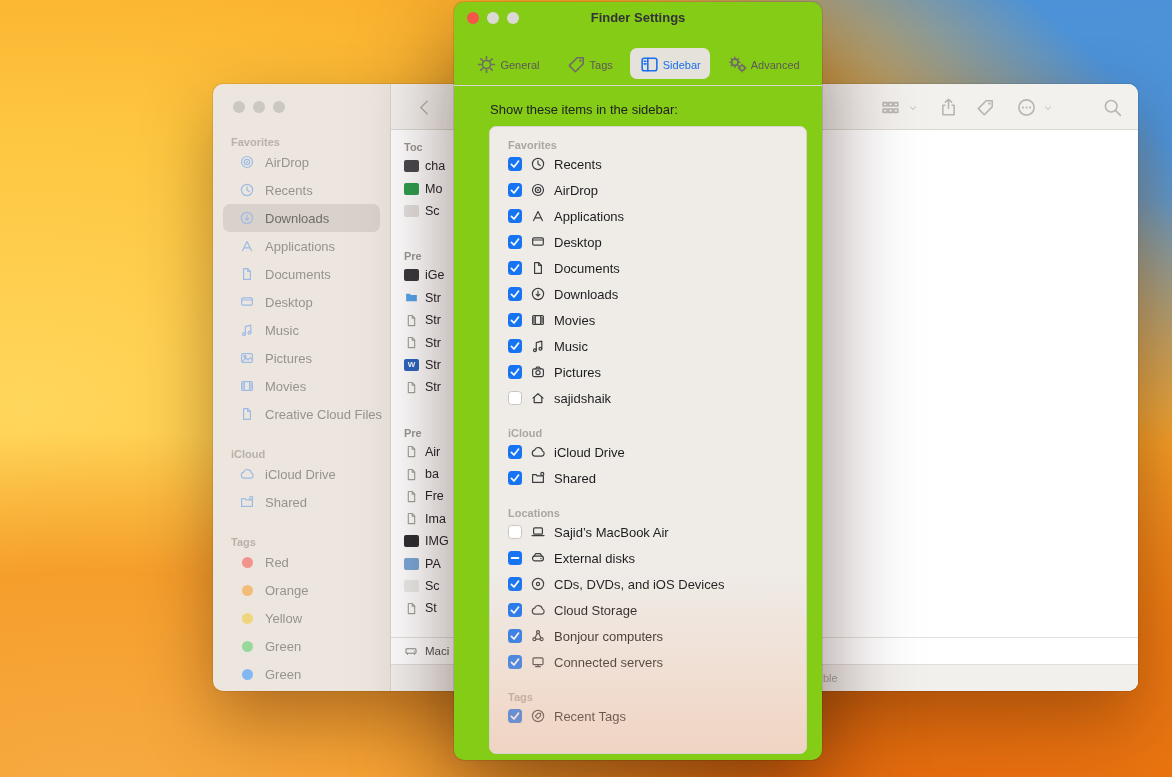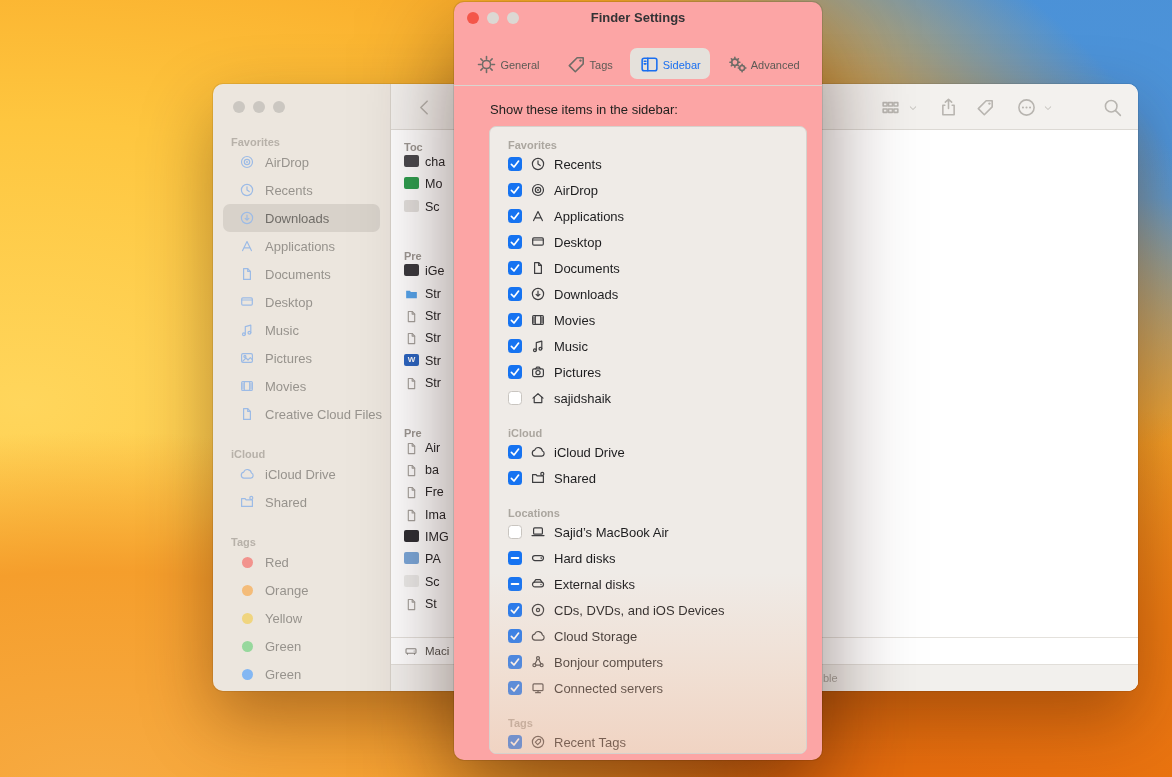--- a/index.html
+++ b/index.html
@@ -35,36 +35,36 @@
 
   .fw-main{flex:1;position:relative;background:#ffffff;}
   .fw-toolbar{position:absolute;top:0;left:0;right:0;height:46px;background:#f3f1ee;border-bottom:1px solid #dcd9d4;}
   .tb-icon{position:absolute;top:13px;width:21px;height:21px;color:#b8b5b0;display:flex;align-items:center;justify-content:center;}
   .tb-chevron{width:12px;height:12px;top:18px;}
   .fw-content{position:absolute;top:46px;left:0;right:0;bottom:0;background:#fff;}
 
   .file-column{position:absolute;left:0;top:0;width:68px;bottom:54px;overflow:hidden;padding-left:13px;}
   .fc-header{height:16px;margin-top:26px;font-size:11px;font-weight:bold;color:#9d9994;display:flex;align-items:center;white-space:nowrap;}
   .fc-header.first{margin-top:9px;}
-  .fc-row{height:22.4px;display:flex;align-items:flex-start;gap:6px;font-size:12.5px;color:#28282a;white-space:nowrap;}
+  .fc-row{height:22.4px;display:flex;align-items:center;gap:6px;font-size:12.5px;color:#28282a;white-space:nowrap;}
   .fthumb{width:15px;height:12px;border-radius:2px;flex-shrink:0;display:flex;align-items:center;justify-content:center;
     font-size:8px;font-weight:bold;color:#fff;}
   .ficon{width:15px;height:15px;flex-shrink:0;display:flex;align-items:center;justify-content:center;}
   .ficon.folder{color:#55a5ec;}
   .ficon.doc{color:#a5a29d;}
 
   .fw-pathbar{position:absolute;left:0;right:0;bottom:27px;height:27px;border-top:1px solid #e4e1dc;background:#fff;
     display:flex;align-items:center;gap:6px;padding-left:12px;}
   .pb-icon{width:16px;height:14px;color:#8f8c87;}
   .pb-label{font-size:11.5px;color:#55534f;white-space:nowrap;}
   .fw-statusbar{position:absolute;left:0;right:0;bottom:0;height:27px;background:#f2f0ed;border-top:1px solid #e1ded9;}
   .status-text{position:absolute;left:432px;top:0;line-height:26px;font-size:11px;color:#a9a59f;}
 
   
-  .settings-dialog{position:absolute;left:454px;top:2px;width:368px;height:758px;border-radius:10px;background:#fca5a5;
+  .settings-dialog{position:absolute;left:454px;top:2px;width:368px;height:758px;border-radius:10px;background:#84cc16;
     box-shadow:0 35px 90px rgba(40,10,0,.5), 0 0 0 1px rgba(0,0,0,.1);z-index:5;overflow:hidden;}
   .dlg-titlebar{height:30px;position:relative;}
   .dlg-lights{position:absolute;left:13px;top:10px;display:flex;gap:8px;}
   .dl{width:12px;height:12px;border-radius:50%;}
   .dl.close{background:#f4564a;}
   .dl.idle{background:#dcd8d3;}
   .dlg-title{text-align:center;font-size:13px;font-weight:bold;color:#333335;line-height:32px;}
   .dlg-tabs{display:flex;justify-content:center;align-items:flex-end;gap:8px;padding:3px 0 6px;border-bottom:1px solid #d9d5d0;}
   .dlg-tab{display:flex;flex-direction:row;align-items:center;gap:3px;padding:6px 9px 4px;border-radius:7px;
     font-size:11px;color:#5d5a55;}
@@ -723,34 +723,20 @@
             </span>
             <span class="sl-label">Sajid’s MacBook Air</span>
           </div>
           <div class="sl-row">
             <span class="cb mixed"><svg viewBox="0 0 14 14" width="14" height="14">
                 <path d="M3.6 7h6.8" fill="none" stroke="#fff" stroke-width="1.8" stroke-linecap="round"></path>
               </svg></span>
             <span class="sl-icon">
               <svg viewBox="0 0 16 16" width="100%" height="100%">
                 <g fill="none" stroke="currentColor" stroke-width="1.2" stroke-linecap="round" stroke-linejoin="round">
-                  <rect x="2.5" y="5.6" width="11" height="5" rx="2.5"></rect>
-                  <circle cx="11.2" cy="8.1" r="0.8" fill="currentColor" stroke="none"></circle>
-                </g>
-              </svg>
-            </span>
-            <span class="sl-label">Hard disks</span>
-          </div>
-          <div class="sl-row">
-            <span class="cb mixed"><svg viewBox="0 0 14 14" width="14" height="14">
-                <path d="M3.6 7h6.8" fill="none" stroke="#fff" stroke-width="1.8" stroke-linecap="round"></path>
-              </svg></span>
-            <span class="sl-icon">
-              <svg viewBox="0 0 16 16" width="100%" height="100%">
-                <g fill="none" stroke="currentColor" stroke-width="1.2" stroke-linecap="round" stroke-linejoin="round">
                   <rect x="2.5" y="6.2" width="11" height="4.6" rx="2.3"></rect>
                   <path d="M4 6.2 5.8 3.6h4.4L12 6.2"></path>
                   <circle cx="11" cy="8.5" r="0.7" fill="currentColor" stroke="none"></circle>
                 </g>
               </svg>
             </span>
             <span class="sl-label">External disks</span>
           </div>
           <div class="sl-row">
             <span class="cb checked"><svg viewBox="0 0 14 14" width="14" height="14">

